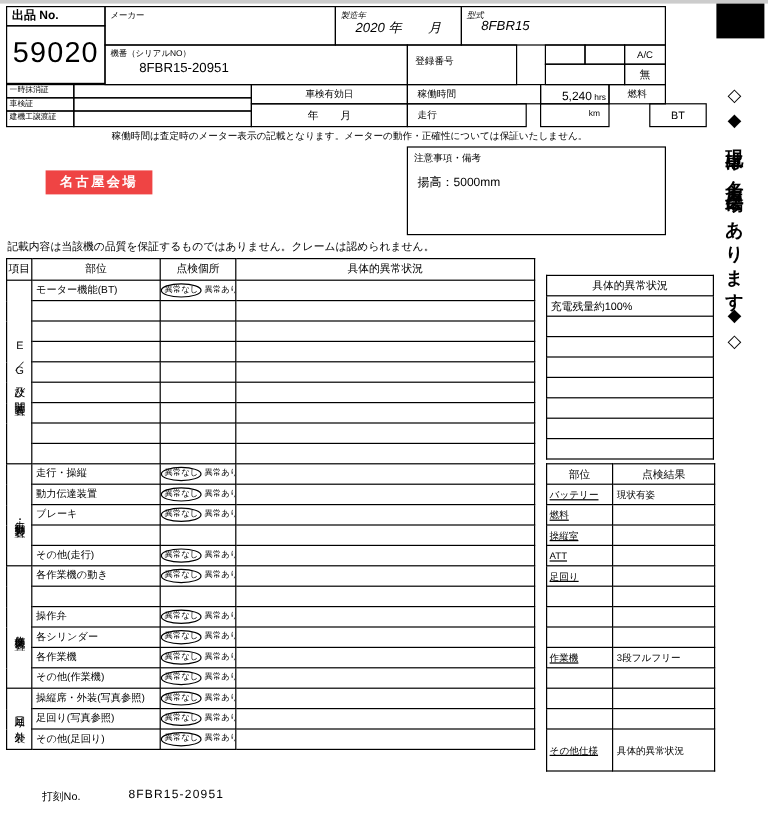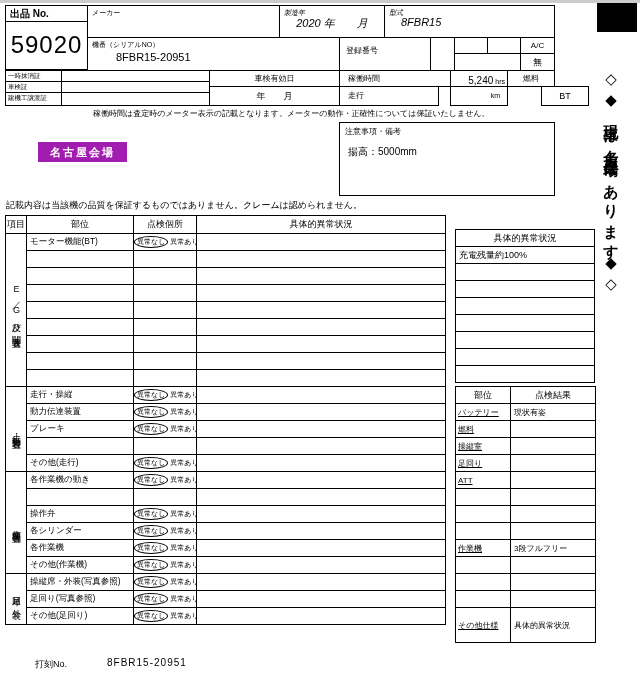--- a/index.html
+++ b/index.html
@@ -44,21 +44,21 @@
   .hours-value .unit { font-size:7px; margin-left:2px; }
   .mileage-label { left:339px; top:86px; width:100px; height:20px; font-size:8px; line-height:18px; padding-left:8px; }
   .mileage-value { left:450px; top:86px; width:58px; height:20px; font-size:7px; text-align:right; padding-right:7px; line-height:18px; }
   .fuel-label    { left:507px; top:70px; width:48px; height:17px; font-size:8px; text-align:center; line-height:15px; }
   .fuel-value    { left:507px; top:86px; width:48px; height:20px; font-size:9px; text-align:center; line-height:18px;margin-left:34px; }
 
   .meter-note { left:93px; top:108px; width:465px; font-size:8px; white-space:nowrap; }
   .remarks-box { left:339px; top:122px; width:216px; height:74px; }
   .remarks-label { font-size:8px; padding:3px 0 0 5px; }
   .remarks-value { font-size:10px; padding:8px 0 0 8px; }
-  .venue-badge { left:38px; top:142px; width:89px; height:20px; background:#a21caf; color:#fff; font-size:11px; font-weight:bold;
+  .venue-badge { left:38px; top:142px; width:89px; height:20px; background:#ef4444; color:#fff; font-size:11px; font-weight:bold;
                  text-align:center; line-height:20px; letter-spacing:2px; }
   .disclaimer { left:6px; top:199px; font-size:9px; white-space:nowrap; }
 
   .black-box { left:597px; top:3px; width:40px; height:29px; background:#000; }
   .side-banner { left:596px; top:70px; width:30px; height:400px; writing-mode:vertical-rl; text-orientation:upright;
                  font-size:15px; font-weight:bold; letter-spacing:3px; line-height:30px; }
 
   
   table { border-collapse:collapse; table-layout:fixed; }
   th, td { border:1px solid #000; font-weight:normal; padding:0; overflow:hidden; }
@@ -342,25 +342,25 @@
         </tr>
         <tr>
           <td class="part">燃料</td>
           <td class="res"></td>
         </tr>
         <tr>
           <td class="part">操縦室</td>
           <td class="res"></td>
         </tr>
         <tr>
+          <td class="part">ATT</td>
+          <td class="res"></td>
+        </tr>
+        <tr>
           <td class="part">足回り</td>
-          <td class="res"></td>
-        </tr>
-        <tr>
-          <td class="part">ATT</td>
           <td class="res"></td>
         </tr>
         <tr>
           <td class="part"></td>
           <td class="res"></td>
         </tr>
         <tr>
           <td class="part"></td>
           <td class="res"></td>
         </tr>

